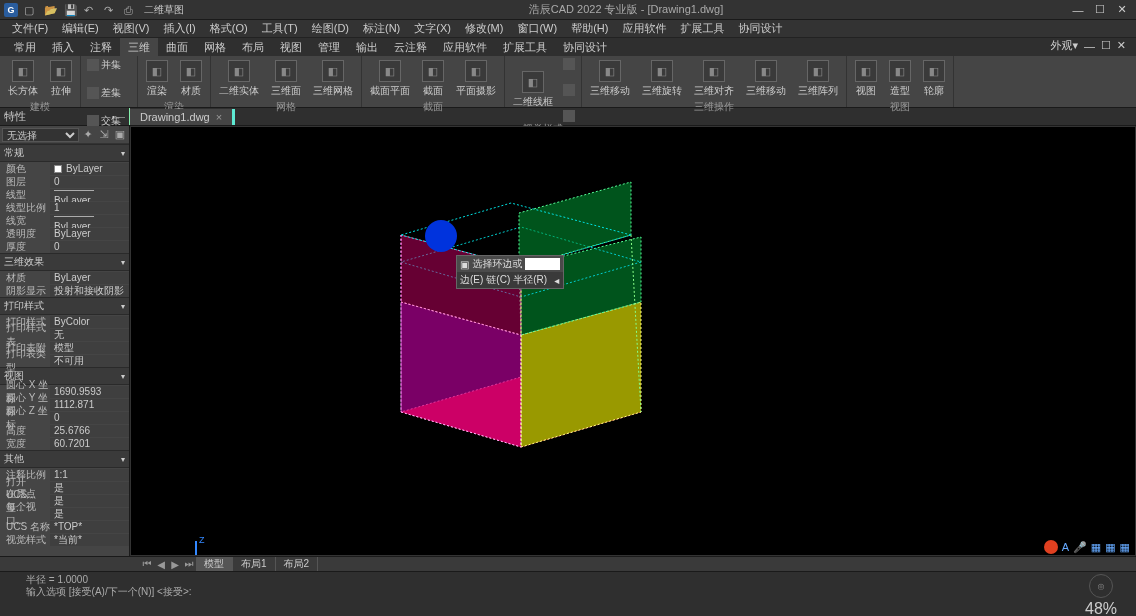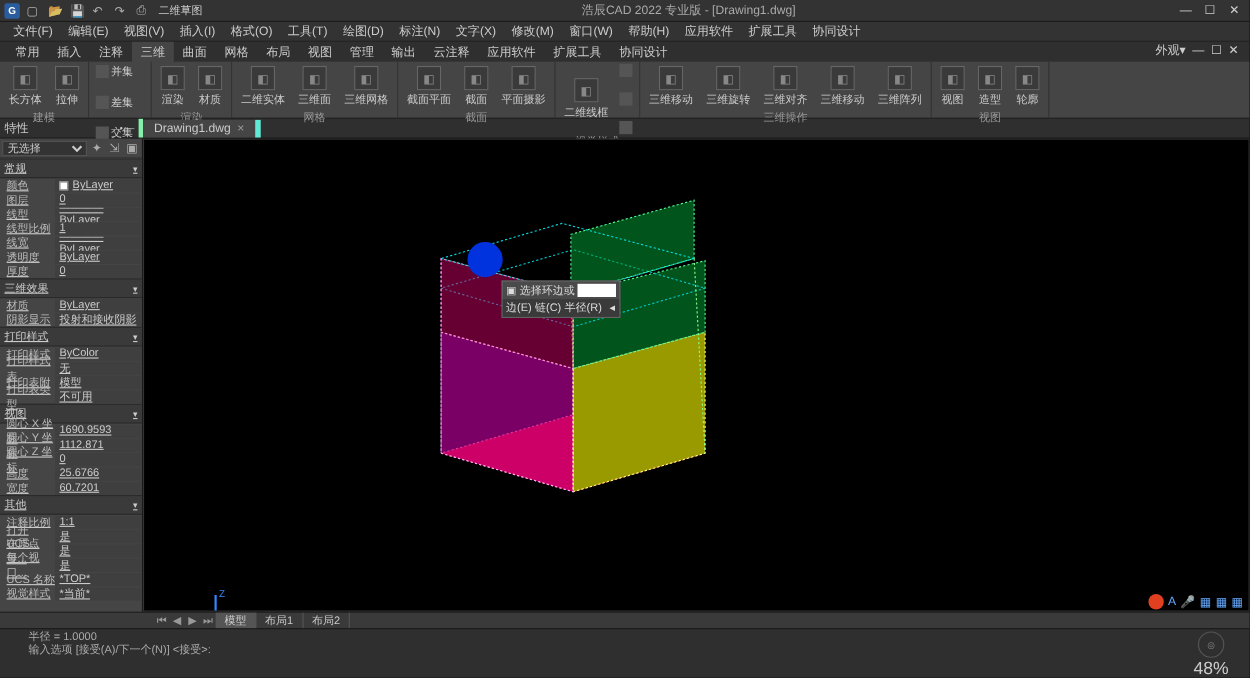--- a/index.html
+++ b/index.html
@@ -31,21 +31,21 @@
 .ribbon-group-label { text-align: center; color: #999; font-size: 10px; height: 12px; }
 .ribbon-btn { display: flex; flex-direction: column; align-items: center; justify-content: center; padding: 2px 4px; cursor: pointer; min-width: 30px; }
 .ribbon-btn-icon { width: 22px; height: 22px; background: #3a3a3a; border: 1px solid #666; margin-bottom: 2px; display:flex; align-items:center; justify-content:center; color:#888;}
 .ribbon-btn-label { font-size: 10px; color: #ccc; white-space: nowrap; }
 .ribbon-small { display: flex; flex-direction: column; gap: 14px; }
 .ribbon-small-row { display: flex; align-items: center; gap: 2px; font-size: 10px; padding: 0 2px; cursor:pointer;}
 .ribbon-small-icon { width: 12px; height: 12px; background: #555; }
 
 
 .doc-tabs { height: 18px; background: #2f2f2f; display: flex; align-items: center; border-bottom: 1px solid #1a1a1a; }
-.doc-tab { padding: 2px 10px; background: #454545; border-right: 5px solid #5eead4; display: flex; align-items: center; gap: 6px; font-size: 11px; }
+.doc-tab { padding: 2px 10px; background: #454545; border-right: 3px solid #5eead4; display: flex; align-items: center; gap: 6px; font-size: 11px; }
 .doc-tab .close { color: #999; cursor: pointer; }
 
 
 .main { display: flex; height: 430px; }
 .properties-panel { width: 130px; background: #454545; display: flex; flex-direction: column; border-right: 1px solid #1a1a1a; }
 .panel-toolbar { height: 18px; display:flex; align-items:center; gap:2px; padding:0 2px; border-bottom:1px solid #333;}
 .panel-select { flex:1; background:#333; color:#ccc; border:1px solid #555; font-size:10px; height:14px;}
 .panel-tool-icon { width:14px; height:14px; display:flex; align-items:center; justify-content:center; cursor:pointer; color:#aaa;}
 .prop-section { background: #3a3a3a; padding: 1px 4px; font-size: 10px; display: flex; align-items: center; border-top: 1px solid #2a2a2a; border-bottom: 1px solid #2a2a2a; }
 .prop-section .arrow { margin-left: auto; font-size: 8px; }
@@ -307,42 +307,42 @@
         <div class="ribbon-btn">
           <div class="ribbon-btn-icon">◧</div>
           <div class="ribbon-btn-label">轮廓</div>
         </div>
       </div>
       <div class="ribbon-group-label">视图</div>
     </div>
   </div>
 
 <div class="doc-tabs">
-  <div style="width:130px; height:100%; border-right:4px solid #86efac; padding:0 4px; display:flex; align-items:center; justify-content:space-between;">
+  <div style="width:130px; height:100%; border-right:1px solid #86efac; padding:0 4px; display:flex; align-items:center; justify-content:space-between;">
     <span>特性</span>
     <span style="font-size:8px;">• —</span>
   </div>
   <div class="doc-tab">
     <span>Drawing1.dwg</span>
     <span class="close">×</span>
   </div>
 </div>
 
 <div class="main">
 
   <div class="properties-panel">
     <div class="panel-toolbar">
       <select class="panel-select">
         <option>无选择</option>
       </select>
       <span class="panel-tool-icon">✦</span>
       <span class="panel-tool-icon">⇲</span>
       <span class="panel-tool-icon">▣</span>
     </div>
-    <div id="props-body" style="flex:1; overflow:hidden;text-decoration:underline;">
+    <div id="props-body" style="flex:1; overflow:hidden;">
         <div class="prop-section">
           <span>常规</span>
           <span class="arrow">▾</span>
         </div>
         <div class="prop-row">
           <div class="prop-label">颜色</div>
           <div class="prop-value"><span class="swatch"></span>ByLayer</div>
         </div>
         <div class="prop-row">
           <div class="prop-label">图层</div>

